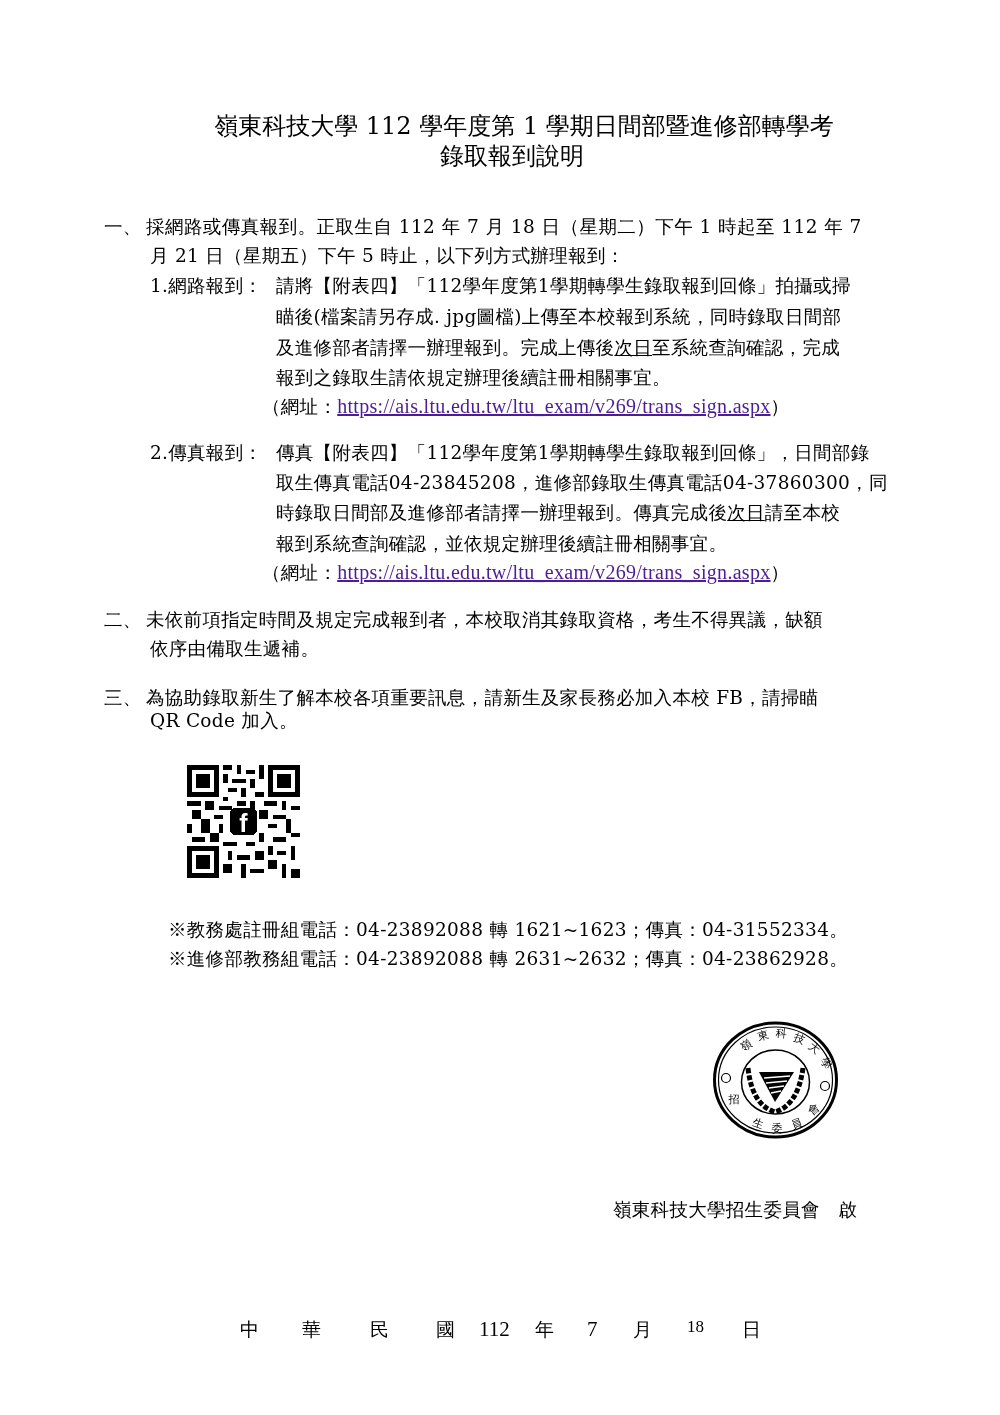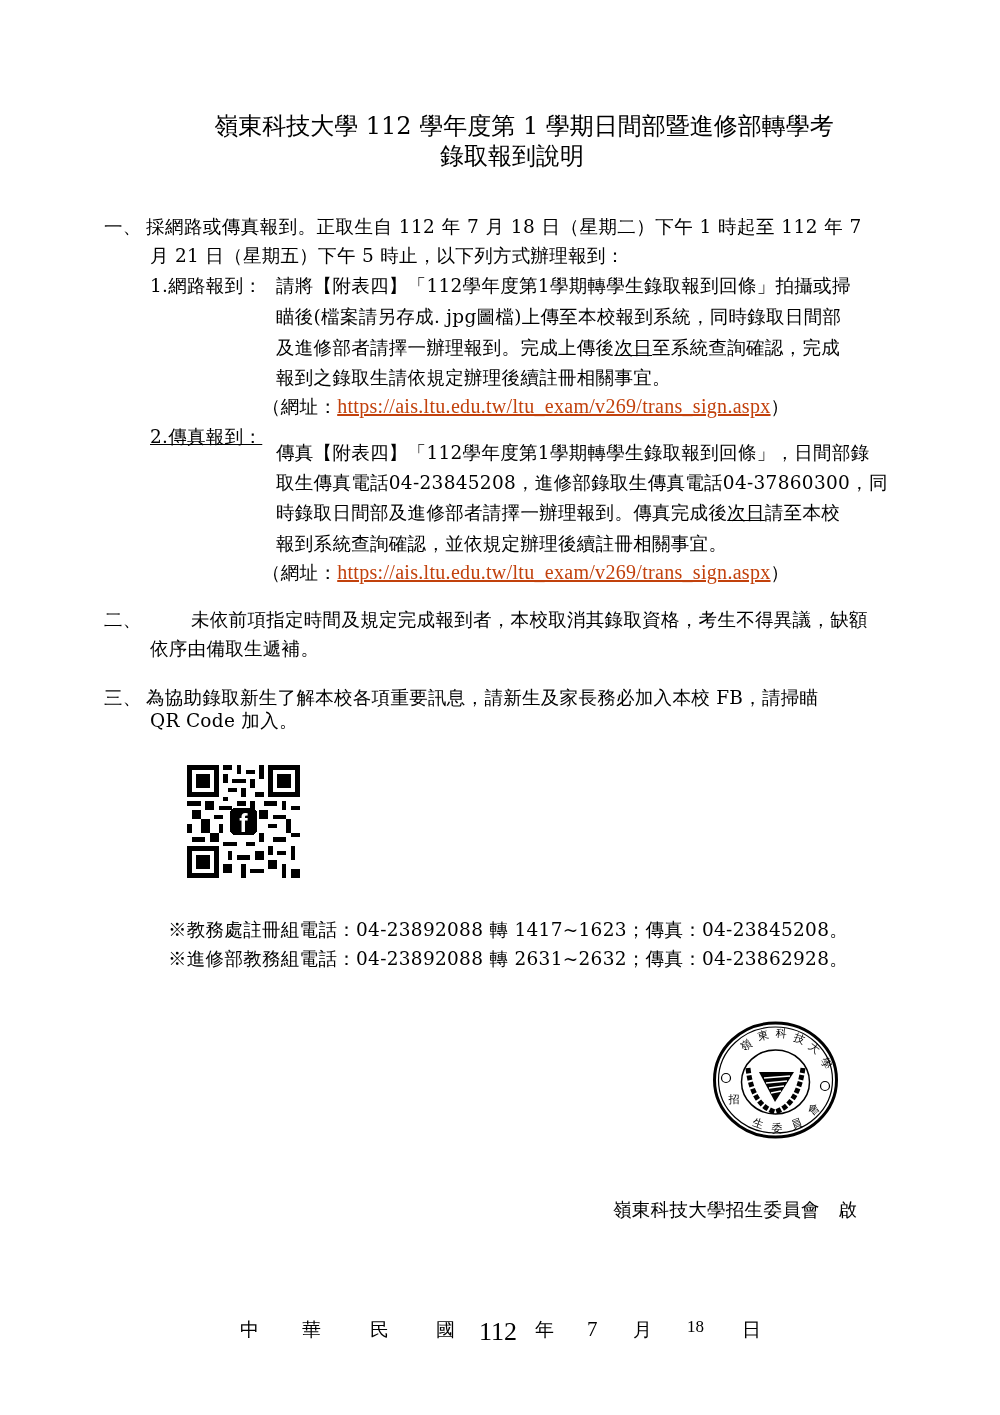--- a/index.html
+++ b/index.html
@@ -7,21 +7,21 @@
     width: 1000px; height: 1415px; position: relative; overflow: hidden;
     font-family: "DejaVu Serif", "Liberation Serif", serif;
     color: #000;
   }
   .abs { position: absolute; white-space: nowrap; }
   .title { left: 0; width: 1000px; text-align: center; font-size: 24px; }
   .t1 { top: 110px; padding-left: 24px; }
   .t2 { top: 140px; padding-left: 12px; }
   .line { font-size: 18.5px; letter-spacing: 0.3px; }
   .u { text-decoration: underline; }
-  a.link { color: #c2410c; text-decoration: underline; font-family: "Liberation Serif", serif; font-size: 20px; }
+  a.link { color: #4c1d95; text-decoration: underline; font-family: "Liberation Serif", serif; font-size: 20px; }
   .qr { left: 187px; top: 765px; width: 113px; height: 113px; }
   .seal { left: 712px; top: 1020px; width: 127px; height: 120px; }
   .date span { position: absolute; font-size: 19px; }
 </style>
 </head>
 <body>
 
 <div>
 
   <div class="abs title t1">嶺東科技大學 112 學年度第 1 學期日間部暨進修部轉學考</div>
@@ -35,32 +35,32 @@
     <div>
       <span class="abs line" style="left:150px;top:273px;">1.網路報到：</span>
       <span class="abs line" style="left:276px;top:273px;">請將【附表四】「112學年度第1學期轉學生錄取報到回條」拍攝或掃</span>
       <span class="abs line" style="left:276px;top:304px;">瞄後(檔案請另存成. jpg圖檔)上傳至本校報到系統，同時錄取日間部</span>
       <span class="abs line" style="left:276px;top:335px;"><span>及進修部者請擇一辦理報到。完成上傳後</span><span class="u">次日</span><span>至系統查詢確認，完成</span></span>
       <span class="abs line" style="left:276px;top:365px;">報到之錄取生請依規定辦理後續註冊相關事宜。</span>
       <span class="abs line" style="left:262px;top:394px;"><span>（網址：</span><a class="link" href="#">https://ais.ltu.edu.tw/ltu_exam/v269/trans_sign.aspx</a><span>）</span></span>
     </div>
 
     <div>
-      <span class="abs line" style="left:150px;top:424px;text-decoration:underline;">2.傳真報到：</span>
+      <span class="abs line" style="left:150px;top:440px;">2.傳真報到：</span>
       <span class="abs line" style="left:276px;top:440px;">傳真【附表四】「112學年度第1學期轉學生錄取報到回條」，日間部錄</span>
       <span class="abs line" style="left:276px;top:470px;">取生傳真電話04-23845208，進修部錄取生傳真電話04-37860300，同</span>
       <span class="abs line" style="left:276px;top:500px;"><span>時錄取日間部及進修部者請擇一辦理報到。傳真完成後</span><span class="u">次日</span><span>請至本校</span></span>
       <span class="abs line" style="left:276px;top:531px;">報到系統查詢確認，並依規定辦理後續註冊相關事宜。</span>
       <span class="abs line" style="left:262px;top:560px;"><span>（網址：</span><a class="link" href="#">https://ais.ltu.edu.tw/ltu_exam/v269/trans_sign.aspx</a><span>）</span></span>
     </div>
   </div>
 
   <div>
     <span class="abs line" style="left:104px;top:607px;">二、</span>
-    <span class="abs line" style="left:146px;top:607px;margin-left:45px;">未依前項指定時間及規定完成報到者，本校取消其錄取資格，考生不得異議，缺額</span>
+    <span class="abs line" style="left:146px;top:607px;">未依前項指定時間及規定完成報到者，本校取消其錄取資格，考生不得異議，缺額</span>
     <span class="abs line" style="left:150px;top:636px;">依序由備取生遞補。</span>
   </div>
 
   <div>
     <span class="abs line" style="left:104px;top:685px;">三、</span>
     <span class="abs line" style="left:146px;top:685px;">為協助錄取新生了解本校各項重要訊息，請新生及家長務必加入本校 FB，請掃瞄</span>
     <span class="abs line" style="left:150px;top:708px;">QR Code 加入。</span>
   </div>
 
   <div class="abs qr">
@@ -126,21 +126,21 @@
           <rect x="21" y="22" width="1" height="3"></rect>
           <rect x="23" y="23" width="2" height="2"></rect>
 
         <rect x="9.5" y="9.5" width="6" height="6" rx="1.2"></rect>
       </g>
       <text x="12.5" y="14.9" text-anchor="middle" font-size="5.5" font-weight="bold" fill="#fff" font-family="Liberation Sans, sans-serif">f</text>
     </svg>
   </div>
 
   <div>
-    <span class="abs line" style="left:168px;top:917px;">※教務處註冊組電話：04-23892088 轉 1417~1623；傳真：04-23845208。</span>
+    <span class="abs line" style="left:168px;top:917px;">※教務處註冊組電話：04-23892088 轉 1621~1623；傳真：04-31552334。</span>
     <span class="abs line" style="left:168px;top:946px;">※進修部教務組電話：04-23892088 轉 2631~2632；傳真：04-23862928。</span>
   </div>
 
   <div class="abs seal">
     <svg width="127" height="120" viewBox="0 0 127 120">
       <ellipse cx="63.5" cy="60" rx="61" ry="57" fill="none" stroke="#000" stroke-width="3"></ellipse>
       <ellipse cx="63.5" cy="60" rx="57" ry="53" fill="none" stroke="#000" stroke-width="1.2"></ellipse>
       <ellipse cx="63.5" cy="62" rx="34" ry="32" fill="none" stroke="#000" stroke-width="1.5"></ellipse>
       <path d="M36 48 Q40 85 63 92 Q86 85 91 48" fill="none" stroke="#000" stroke-width="5" stroke-dasharray="5 2"></path>
       <polygon points="47,52 82,52 63,82" fill="#000"></polygon>
@@ -168,21 +168,21 @@
     </svg>
   </div>
 
   <span class="abs line" style="left:613px;top:1197px;">嶺東科技大學招生委員會　啟</span>
 
   <div class="abs date" style="left:0;top:1317px;width:1000px;height:30px;">
     <span style="left:240px;">中</span>
     <span style="left:302px;">華</span>
     <span style="left:370px;">民</span>
     <span style="left:436px;">國</span>
-    <span style="left:479px;font-family:'Liberation Serif',serif;font-size:26px;">112</span>
+    <span style="left:479px;font-family:'Liberation Serif',serif;font-size:21px;">112</span>
     <span style="left:535px;">年</span>
     <span style="left:587px;font-family:'Liberation Serif',serif;font-size:21px;">7</span>
     <span style="left:633px;">月</span>
     <span style="left:687px;font-family:'Liberation Serif',serif;font-size:17px;">18</span>
     <span style="left:742px;">日</span>
   </div>
 
 </div>
 
 </body></html>

